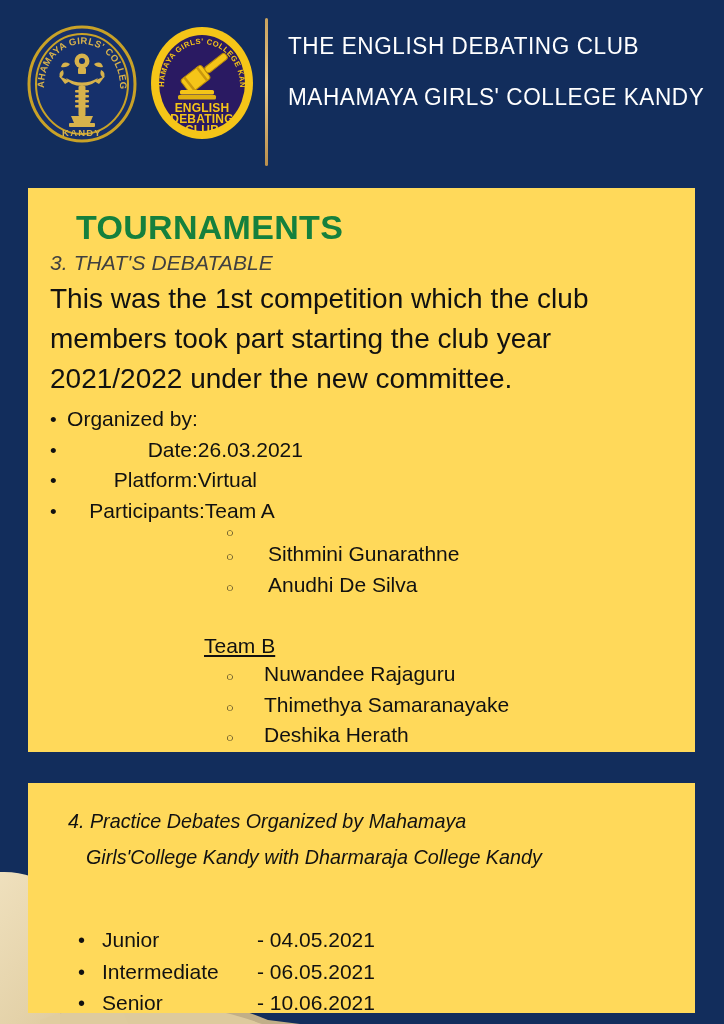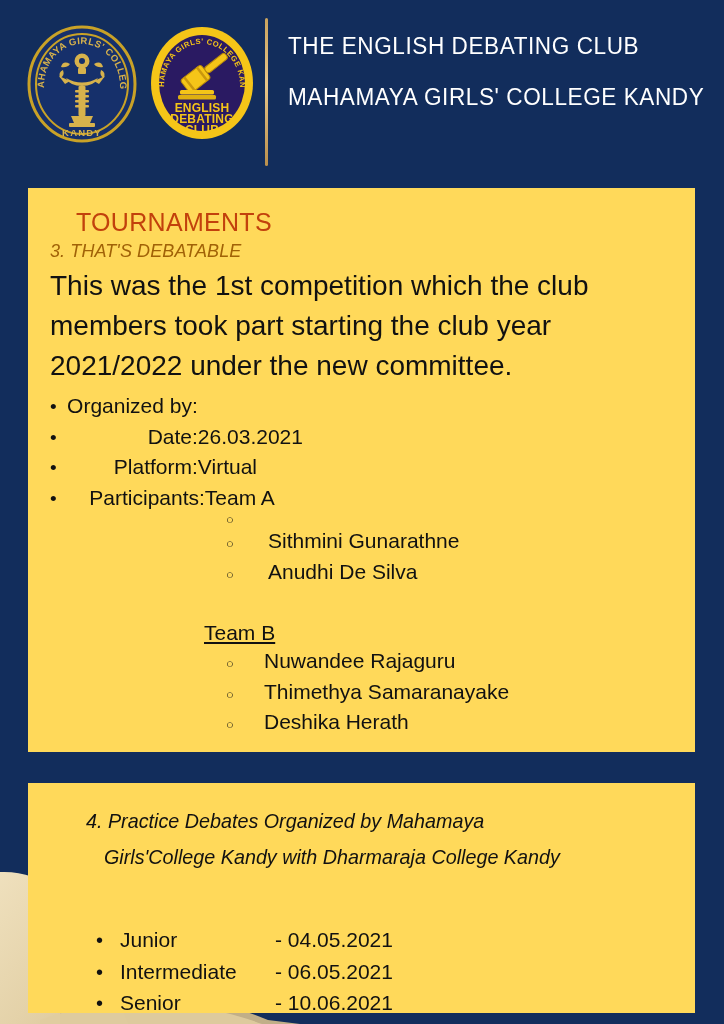--- a/index.html
+++ b/index.html
@@ -75,35 +75,35 @@
     box-sizing: border-box;
   }
   .card-top {
     top: 188px;
     height: 564px;
     padding: 12px 22px 0 22px;
   }
   .card-bottom {
     top: 783px;
     height: 230px;
-    padding: 18px 22px 0 40px;
+    padding: 18px 22px 0 22px;
   }
 
   
   .tournaments-title {
-    font-size: 25px;
-    font-weight: normal;
-    color: #c2410c;
+    font-size: 34px;
+    font-weight: bold;
+    color: #15803d;
     letter-spacing: 0.3px;
     margin: 8px 0 4px 26px;
   }
   .subhead {
-    font-size: 18px;
+    font-size: 21px;
     font-style: italic;
-    color: #a16207;
+    color: #404040;
     margin: 4px 0 2px 0;
     letter-spacing: 0.1px;
   }
   .para {
     font-size: 28px;
     color: #111111;
     line-height: 1.42;
     margin: 4px 0 2px 0;
     max-width: 625px;
   }

